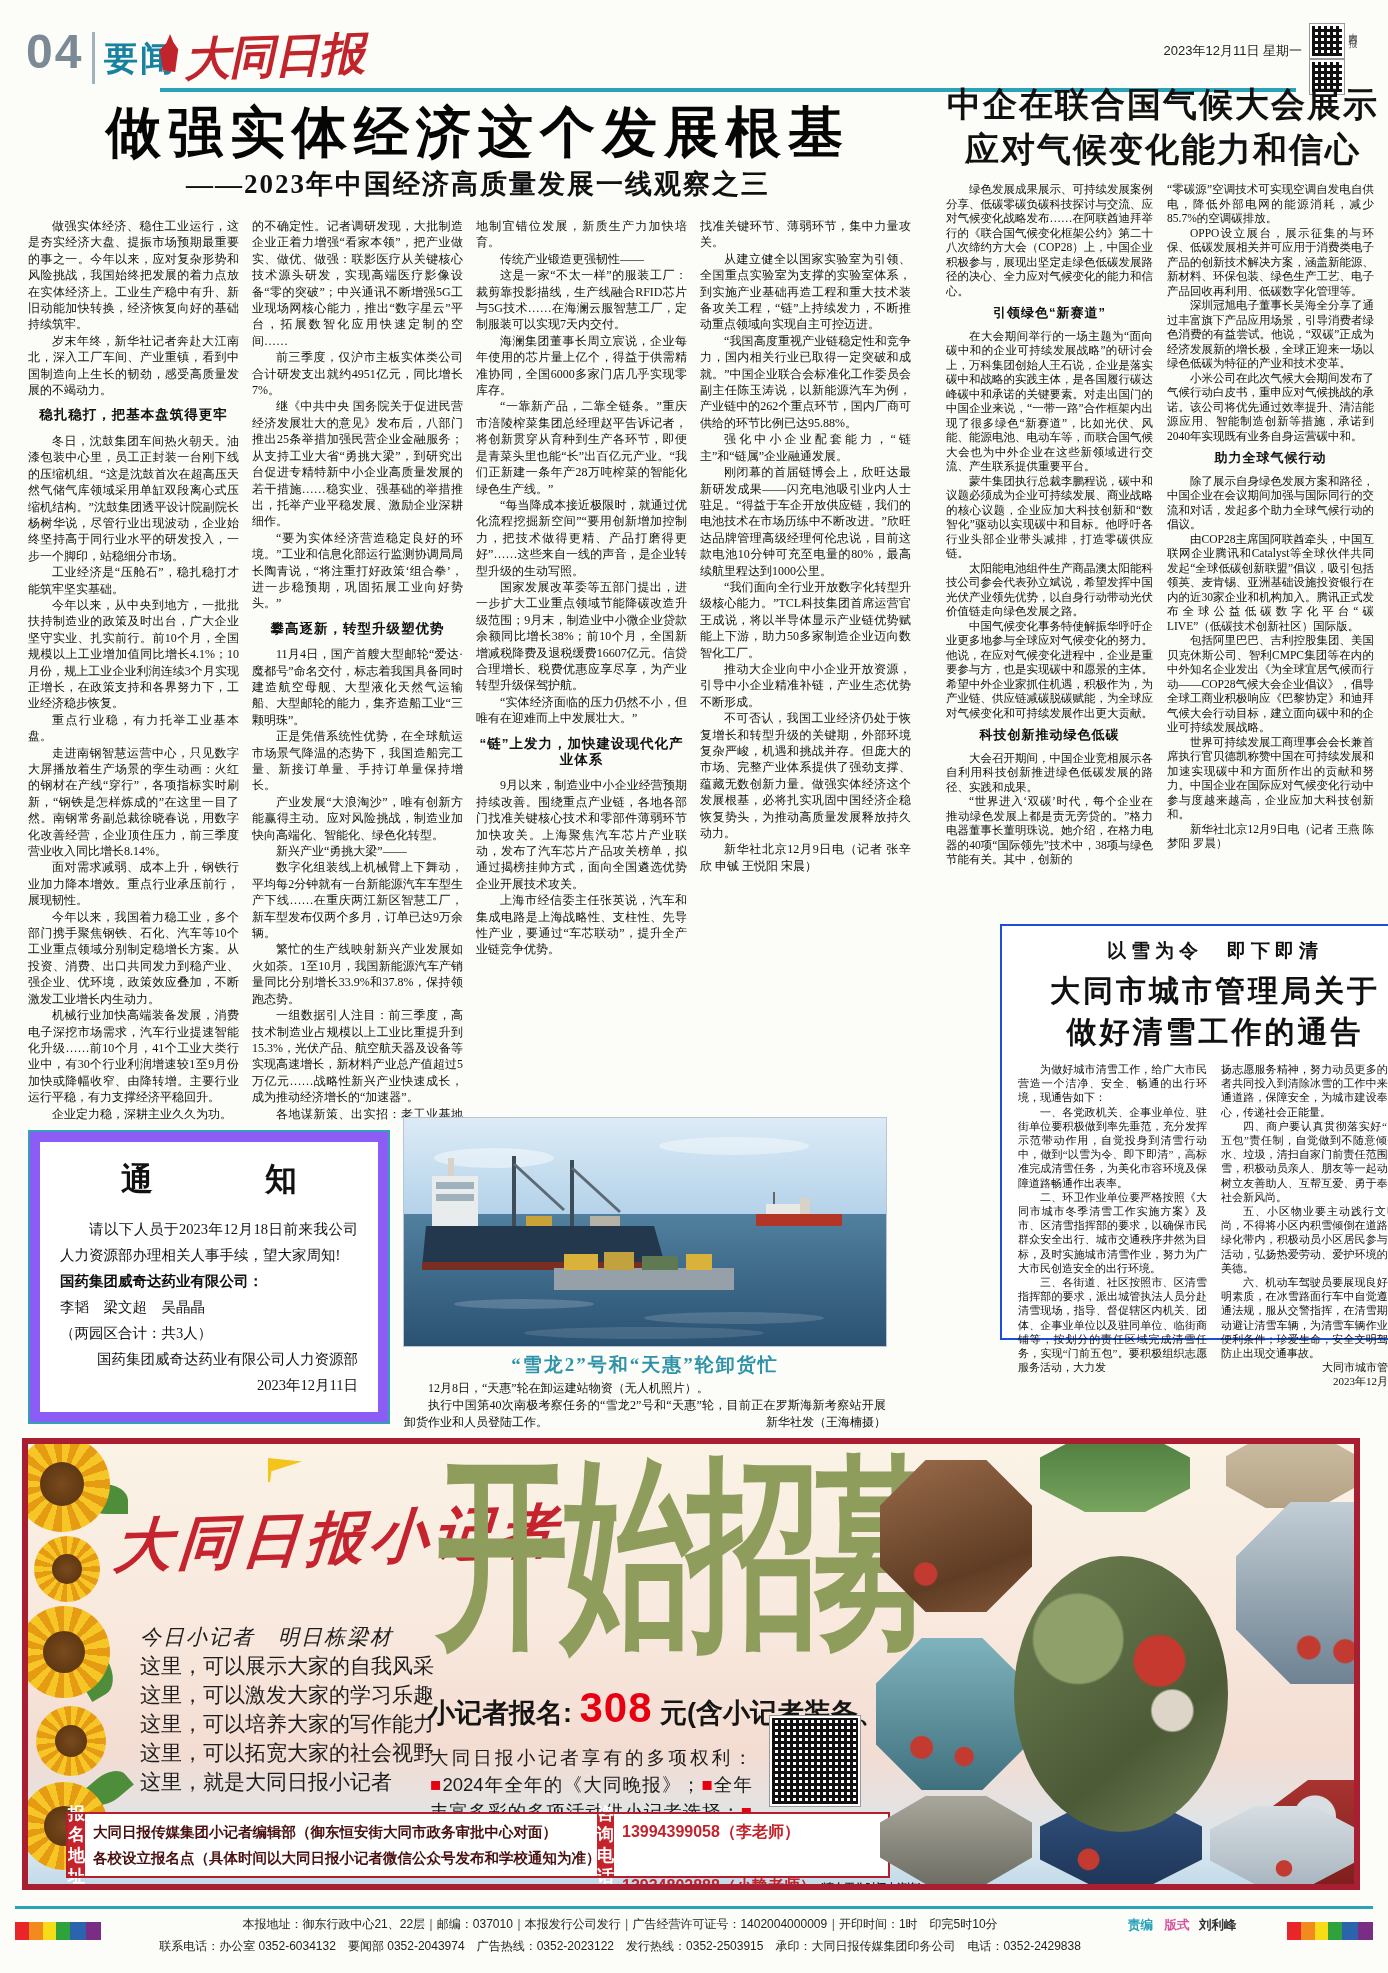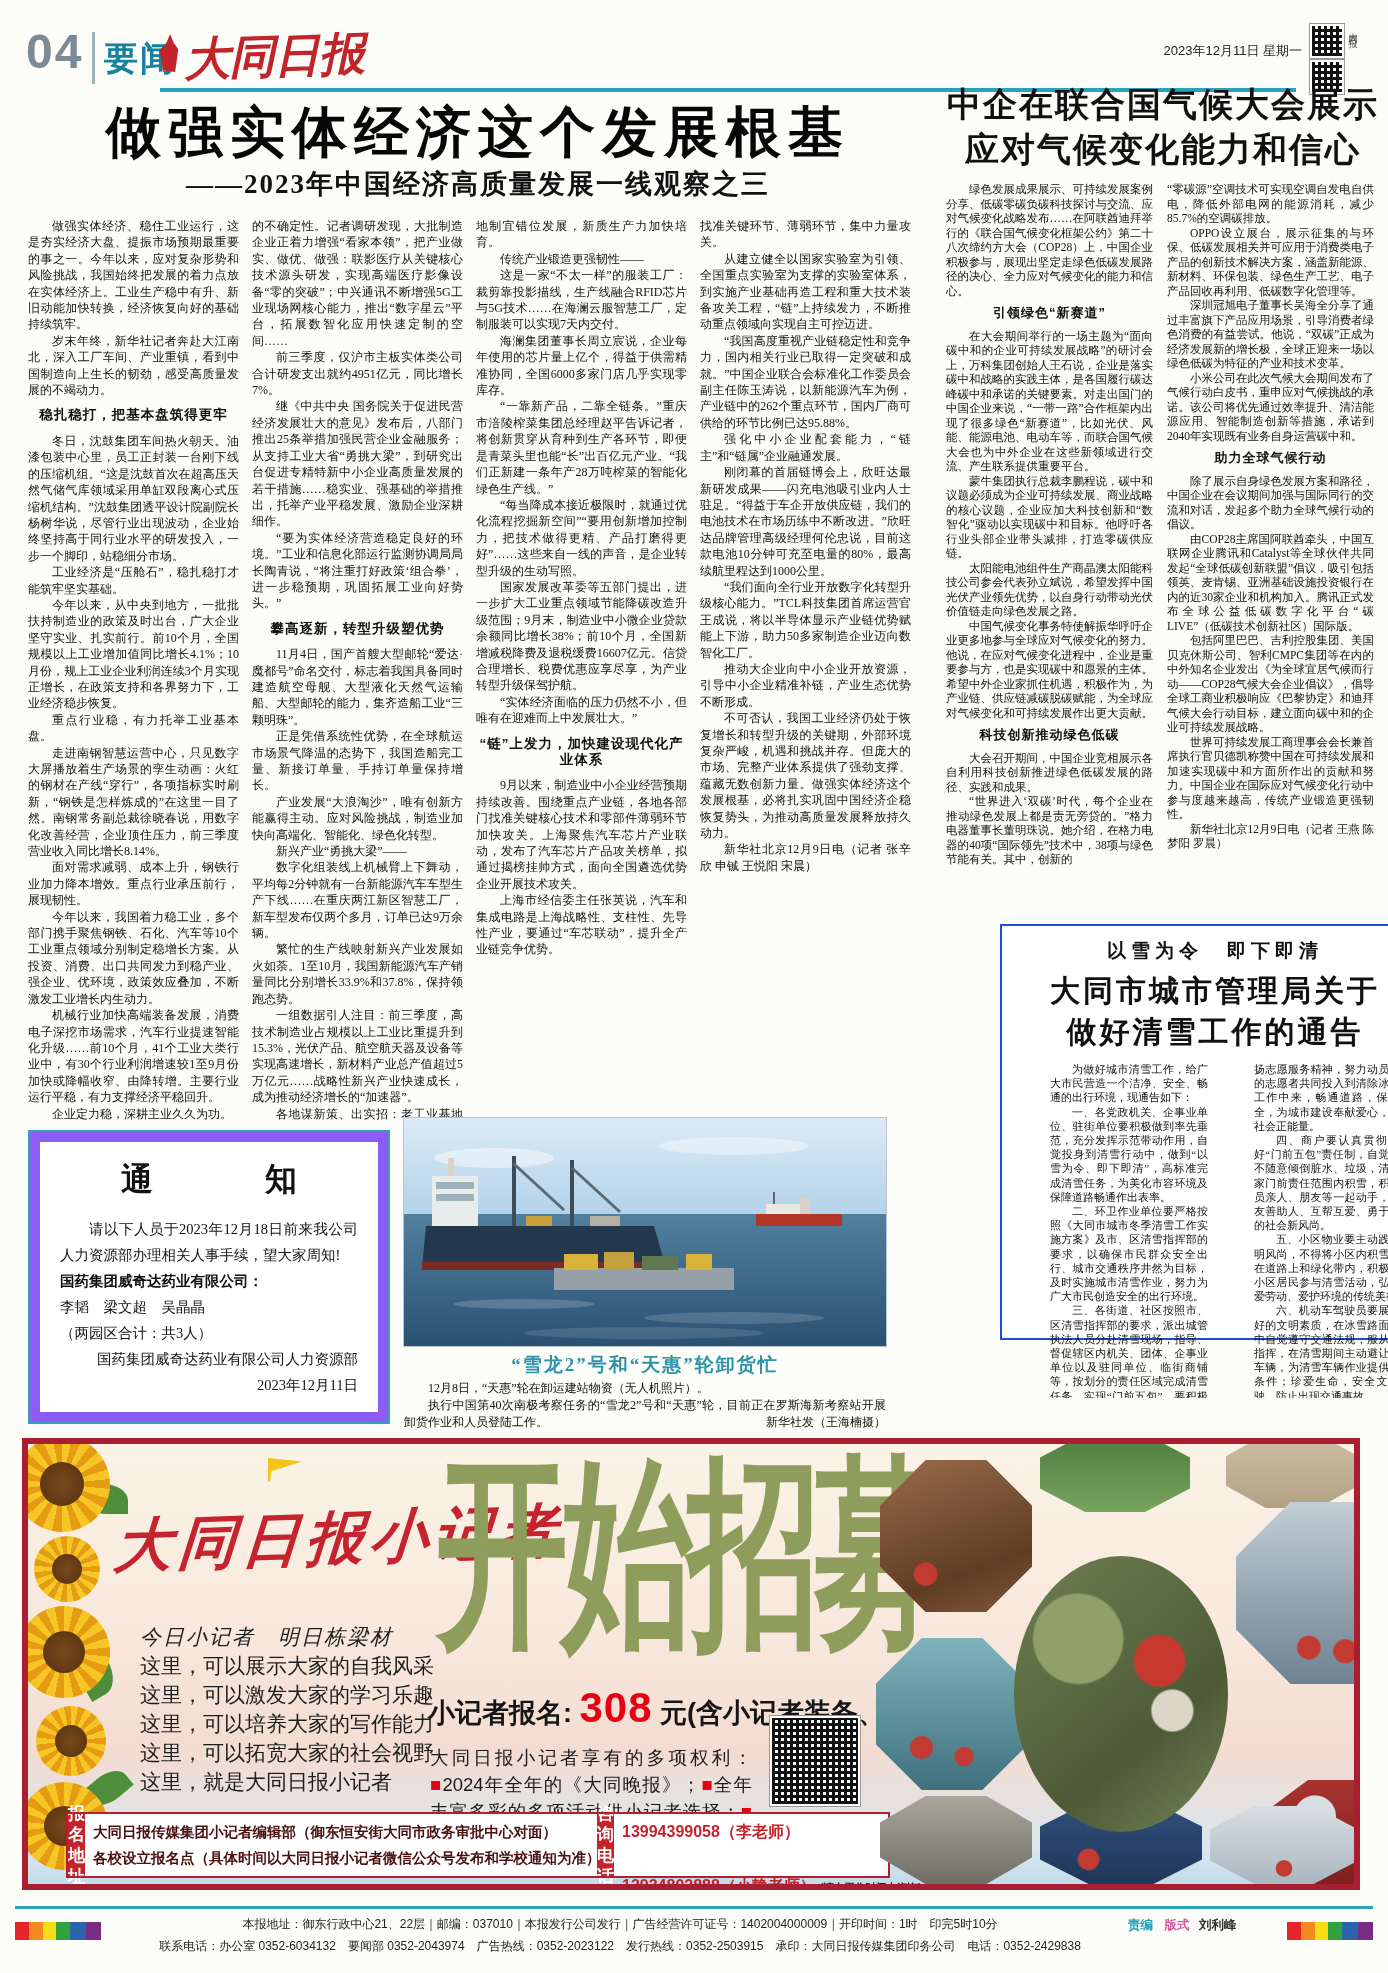--- a/index.html
+++ b/index.html
@@ -45,21 +45,21 @@
             line-height:45px;letter-spacing:2px;}
   .ccols{left:946px;top:182px;width:428px;height:730px;display:flex;gap:14px;}
   .ccol{width:207px;height:100%;overflow:hidden;font-size:11.5px;line-height:14.5px;}
   .ccol p.sub{font-size:13px;margin:8px 0;letter-spacing:1px;}
 
   
   .snowbox{left:1000px;top:924px;width:430px;height:416px;border:2px solid #1d4ed8;box-sizing:border-box;background:#fff;}
   .sn-kicker{margin-top:12px;text-align:center;font-size:19px;font-weight:700;letter-spacing:5px;}
   .sn-title{text-align:center;font-size:30px;font-weight:900;line-height:41px;letter-spacing:3px;margin:6px 0 10px;}
   .sn-cols{display:flex;gap:14px;padding:0 16px;height:336px;overflow:hidden;}
-  .scol{width:189px;overflow:hidden;font-size:11px;line-height:14.2px;margin-left:32px;}
+  .scol{width:189px;overflow:hidden;font-size:11px;line-height:14.2px;}
 
   
   .noticebox{left:28px;top:1130px;width:362px;height:294px;border:2px solid #35a0b4;box-sizing:border-box;
              background:#8b5cf6;padding:10px;}
   .nt-inner{background:#fff;height:100%;box-sizing:border-box;padding:8px 20px;overflow:hidden;}
   .nt-title{text-align:center;font-size:32px;font-weight:900;letter-spacing:16px;margin:8px 0 14px;text-indent:16px;}
   .nt-body p{font-size:14.5px;line-height:26px;}
 
   
   .photo{left:404px;top:1118px;width:482px;height:228px;outline:1px solid #b9c6cf;}
@@ -224,21 +224,21 @@
       </div>
     <div class="ccol">
         <p class="ni">“零碳源”空调技术可实现空调自发电自供电，降低外部电网的能源消耗，减少85.7%的空调碳排放。</p>
         <p>OPPO设立展台，展示征集的与环保、低碳发展相关并可应用于消费类电子产品的创新技术解决方案，涵盖新能源、新材料、环保包装、绿色生产工艺、电子产品回收再利用、低碳数字化管理等。</p>
         <p>深圳冠旭电子董事长吴海全分享了通过丰富旗下产品应用场景，引导消费者绿色消费的有益尝试。他说，“双碳”正成为经济发展新的增长极，全球正迎来一场以绿色低碳为特征的产业和技术变革。</p>
         <p>小米公司在此次气候大会期间发布了气候行动白皮书，重申应对气候挑战的承诺。该公司将优先通过效率提升、清洁能源应用、智能制造创新等措施，承诺到2040年实现既有业务自身运营碳中和。</p>
         <p class="sub">助力全球气候行动</p>
         <p>除了展示自身绿色发展方案和路径，中国企业在会议期间加强与国际同行的交流和对话，发起多个助力全球气候行动的倡议。</p>
         <p>由COP28主席国阿联酋牵头，中国互联网企业腾讯和Catalyst等全球伙伴共同发起“全球低碳创新联盟”倡议，吸引包括领英、麦肯锡、亚洲基础设施投资银行在内的近30家企业和机构加入。腾讯正式发布全球公益低碳数字化平台“碳LIVE”（低碳技术创新社区）国际版。</p>
         <p>包括阿里巴巴、吉利控股集团、美国贝克休斯公司、智利CMPC集团等在内的中外知名企业发出《为全球宜居气候而行动——COP28气候大会企业倡议》，倡导全球工商业积极响应《巴黎协定》和迪拜气候大会行动目标，建立面向碳中和的企业可持续发展战略。</p>
-        <p>世界可持续发展工商理事会会长兼首席执行官贝德凯称赞中国在可持续发展和加速实现碳中和方面所作出的贡献和努力。中国企业在国际应对气候变化行动中参与度越来越高，传统产业锻造更强韧性。</p>
+        <p>世界可持续发展工商理事会会长兼首席执行官贝德凯称赞中国在可持续发展和加速实现碳中和方面所作出的贡献和努力。中国企业在国际应对气候变化行动中参与度越来越高，企业应加大科技创新和。</p>
         <p>新华社北京12月9日电（记者 王燕 陈梦阳 罗晨）</p>
       </div>
   </div>
 
   <div class="abs snowbox">
     <div class="sn-kicker">以雪为令　即下即清</div>
     <div class="sn-title">
       <div>大同市城市管理局关于</div>
       <div>做好清雪工作的通告</div>
     </div>

